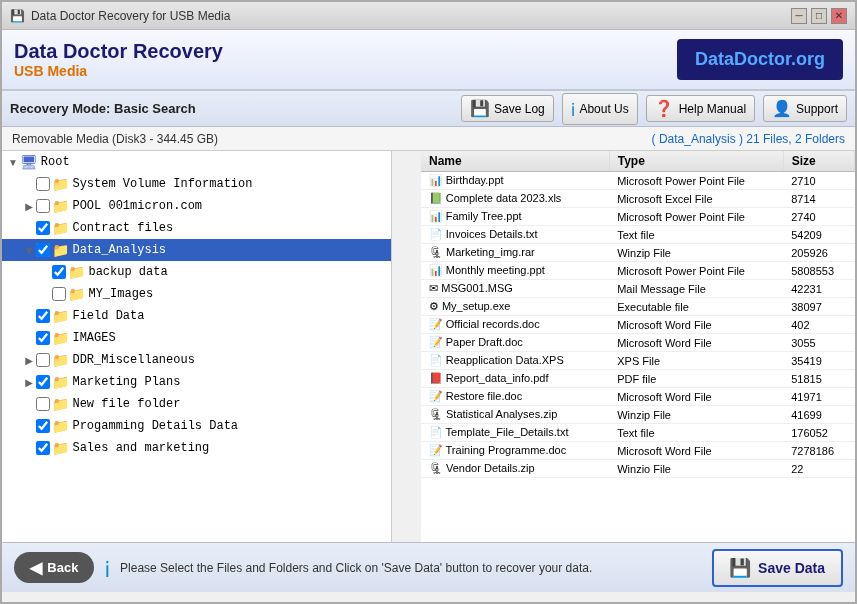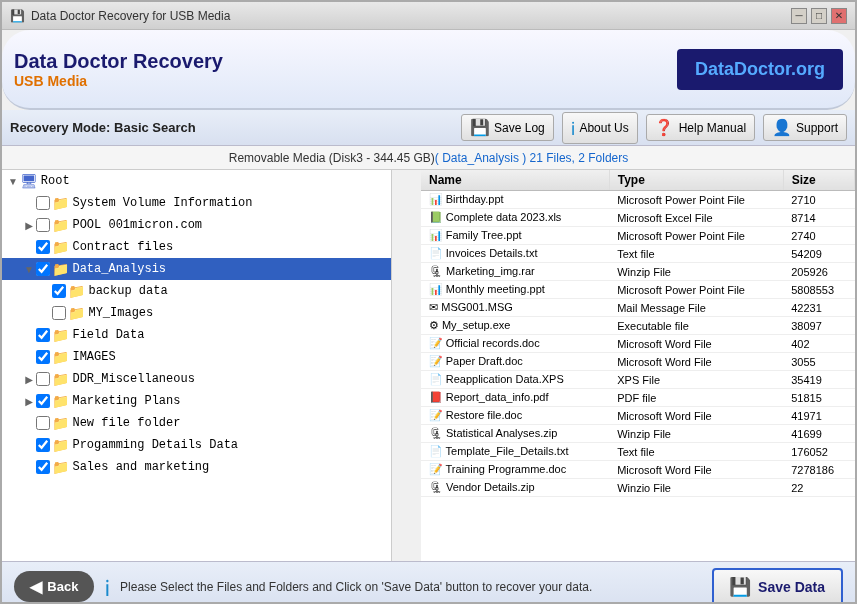--- a/index.html
+++ b/index.html
@@ -19,22 +19,21 @@
       width: 16px; height: 16px; display: flex; align-items: center; justify-content: center;
       font-size: 10px; cursor: pointer; background: #d4d0c8; border: 1px solid #888;
     }
 
     
     #header {
       background: linear-gradient(to bottom, #f8f8ff, #e0e8f8);
       padding: 16px 12px;
       display: flex; align-items: center; justify-content: space-between;
       border-bottom: 2px solid #c0c8d8;
-      height: 80px;
-      border-radius: 28px;
+      height: 61px;
     }
     #header-left h1 { font-size: 20px; font-weight: bold; color: #1a1a6e; }
     #header-left h2 { font-size: 14px; color: #e07000; font-weight: bold; }
     #header-logo {
       background: #1a1a6e; color: white;
       font-size: 18px; font-weight: bold;
       padding: 10px 18px; border-radius: 4px;
     }
     #header-logo span { color: #5af; }
 
@@ -56,21 +55,21 @@
       background: linear-gradient(to bottom, #f8f8f8, #e0e0e0);
       border: 1px solid #aaa; border-radius: 3px;
       padding: 3px 8px; cursor: pointer; font-size: 12px;
     }
     .btn-icon { font-size: 16px; }
 
     
     #status-bar {
       background: #f5f5f5; border-bottom: 1px solid #ccc;
       padding: 3px 10px; font-size: 12px; color: #333;
-      display: flex; justify-content: center; align-items: center;
+      display: flex; justify-content: space-between; align-items: center;
       height: 24px;
     }
     #status-right { color: #1566cd; font-size: 12px; }
 
     
     #main {
       display: flex; height: calc(604px - 28px - 75px - 36px - 24px - 50px);
     }
 
     

